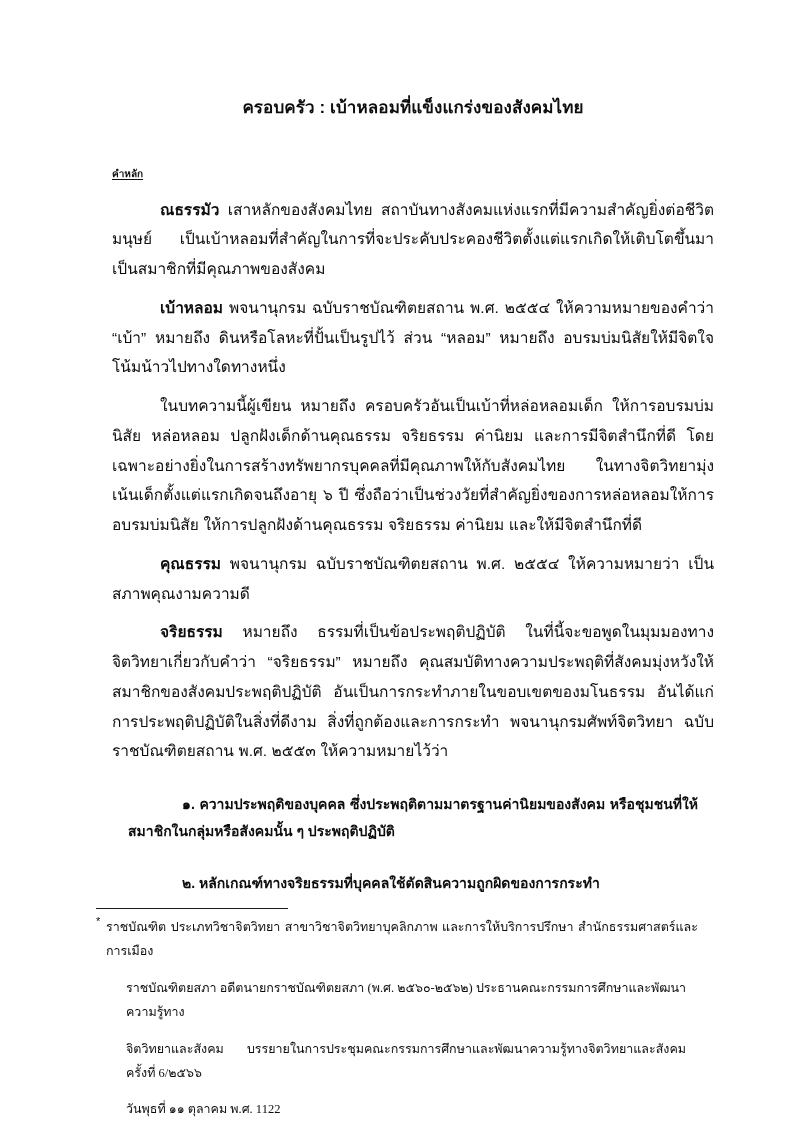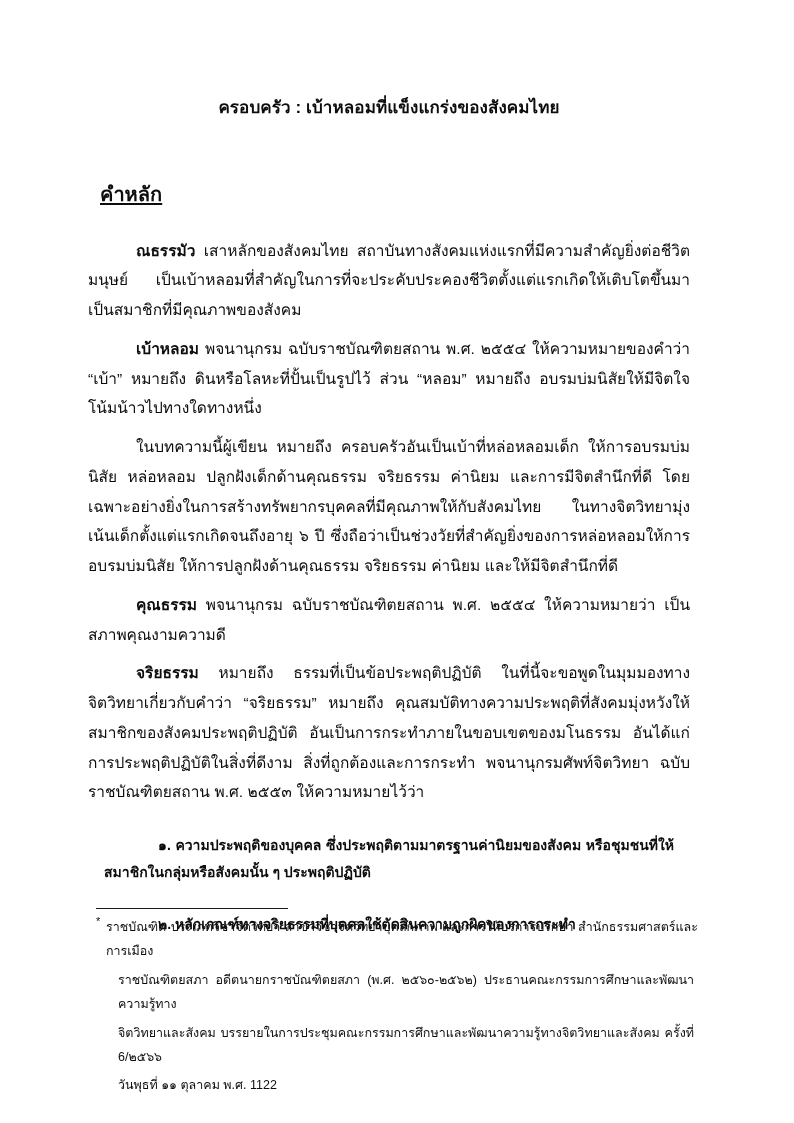--- a/index.html
+++ b/index.html
@@ -15,21 +15,21 @@
     color: #0d0d0d;
     overflow: hidden;
   }
   .page {
     position: absolute;
     inset: 0;
     background: #ffffff;
   }
   .content {
     position: absolute;
-    left: 88px;
+    left: 112px;
     top: 0;
     width: 602px;
   }
 
   
   .doc-title {
     text-align: center;
     font-size: 17px;
     font-weight: bold;
     line-height: 1.45;
@@ -48,25 +48,25 @@
     padding-right: 4px;
   }
   .author-line .fn-mark {
     font-size: 11px;
     vertical-align: super;
     font-weight: bold;
   }
 
   
   .kw-heading {
-    font-size: 20px;
+    font-size: 10px;
     font-weight: bold;
     text-decoration: underline;
     text-underline-offset: 2px;
-    margin: 12px;
+    margin: 0;
     padding-top: 45px;
   }
 
   
   .para {
     font-size: 15.5px;
     line-height: 1.92;
     margin: 0;
     padding-top: 9px;
     text-align: justify;
@@ -118,23 +118,24 @@
     left: 0;
     top: 1px;
     font-size: 11px;
     line-height: 1;
   }
   .footnote-line2,
   .footnote-line3,
   .footnote-line4 {
     font-size: 12.5px;
     line-height: 1.95;
-    margin: 4px;
+    margin: 12px;
     padding-left: 18px;
     text-align: justify;
+    font-family: Liberation Serif, serif;
   }
 </style>
 </head>
 <body>
 
 <div class="page">
 
   <div class="content">
 
     <h1 class="doc-title">ครอบครัว : เบ้าหลอมที่แข็งแกร่งของสังคมไทย</h1>

